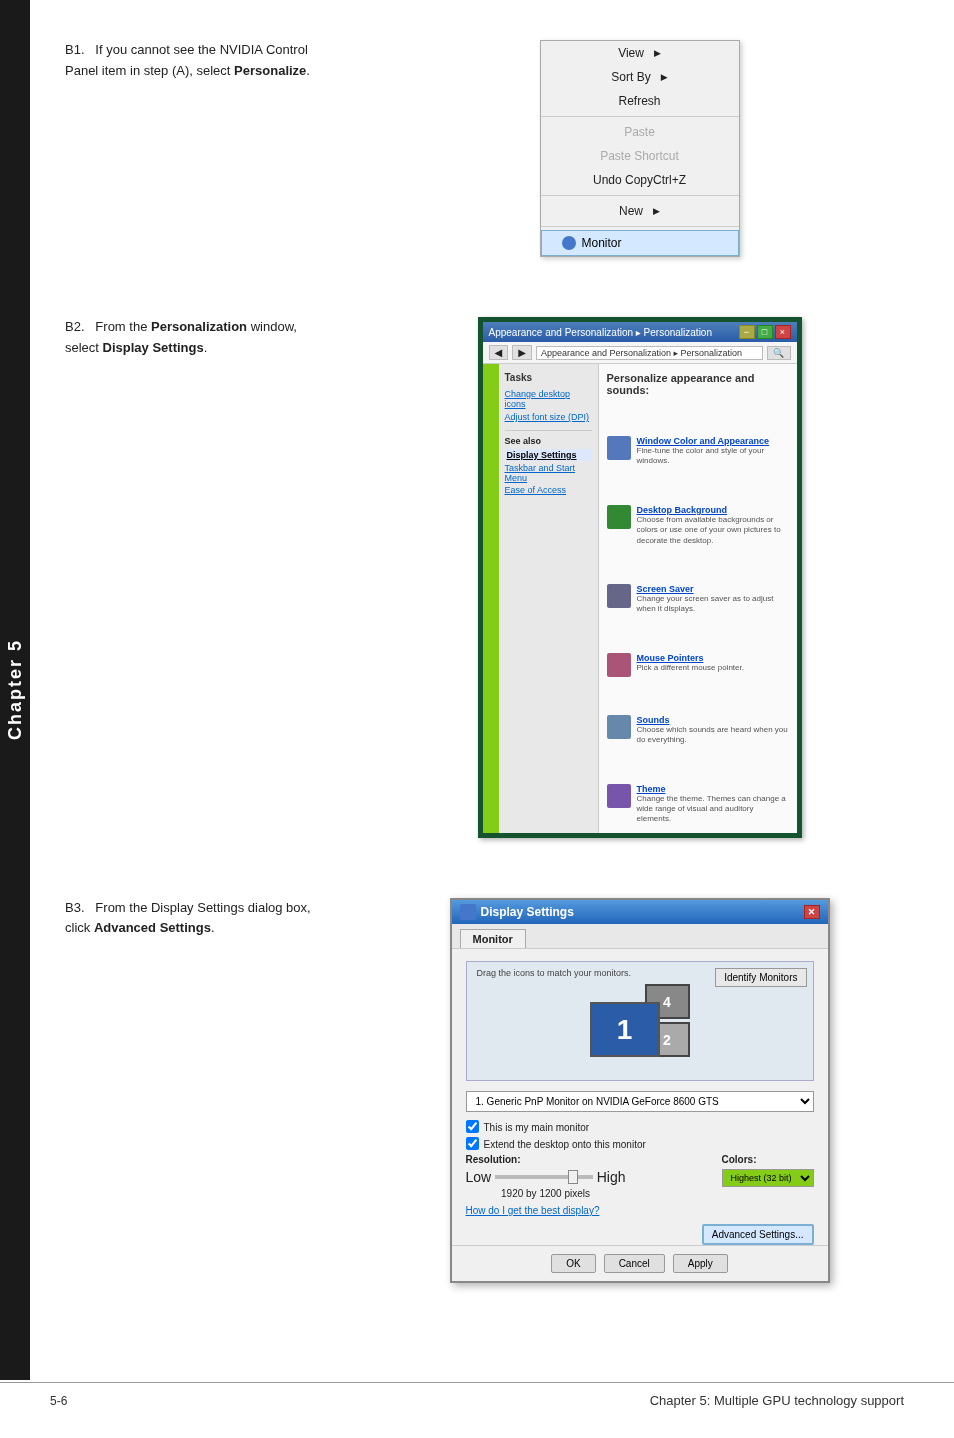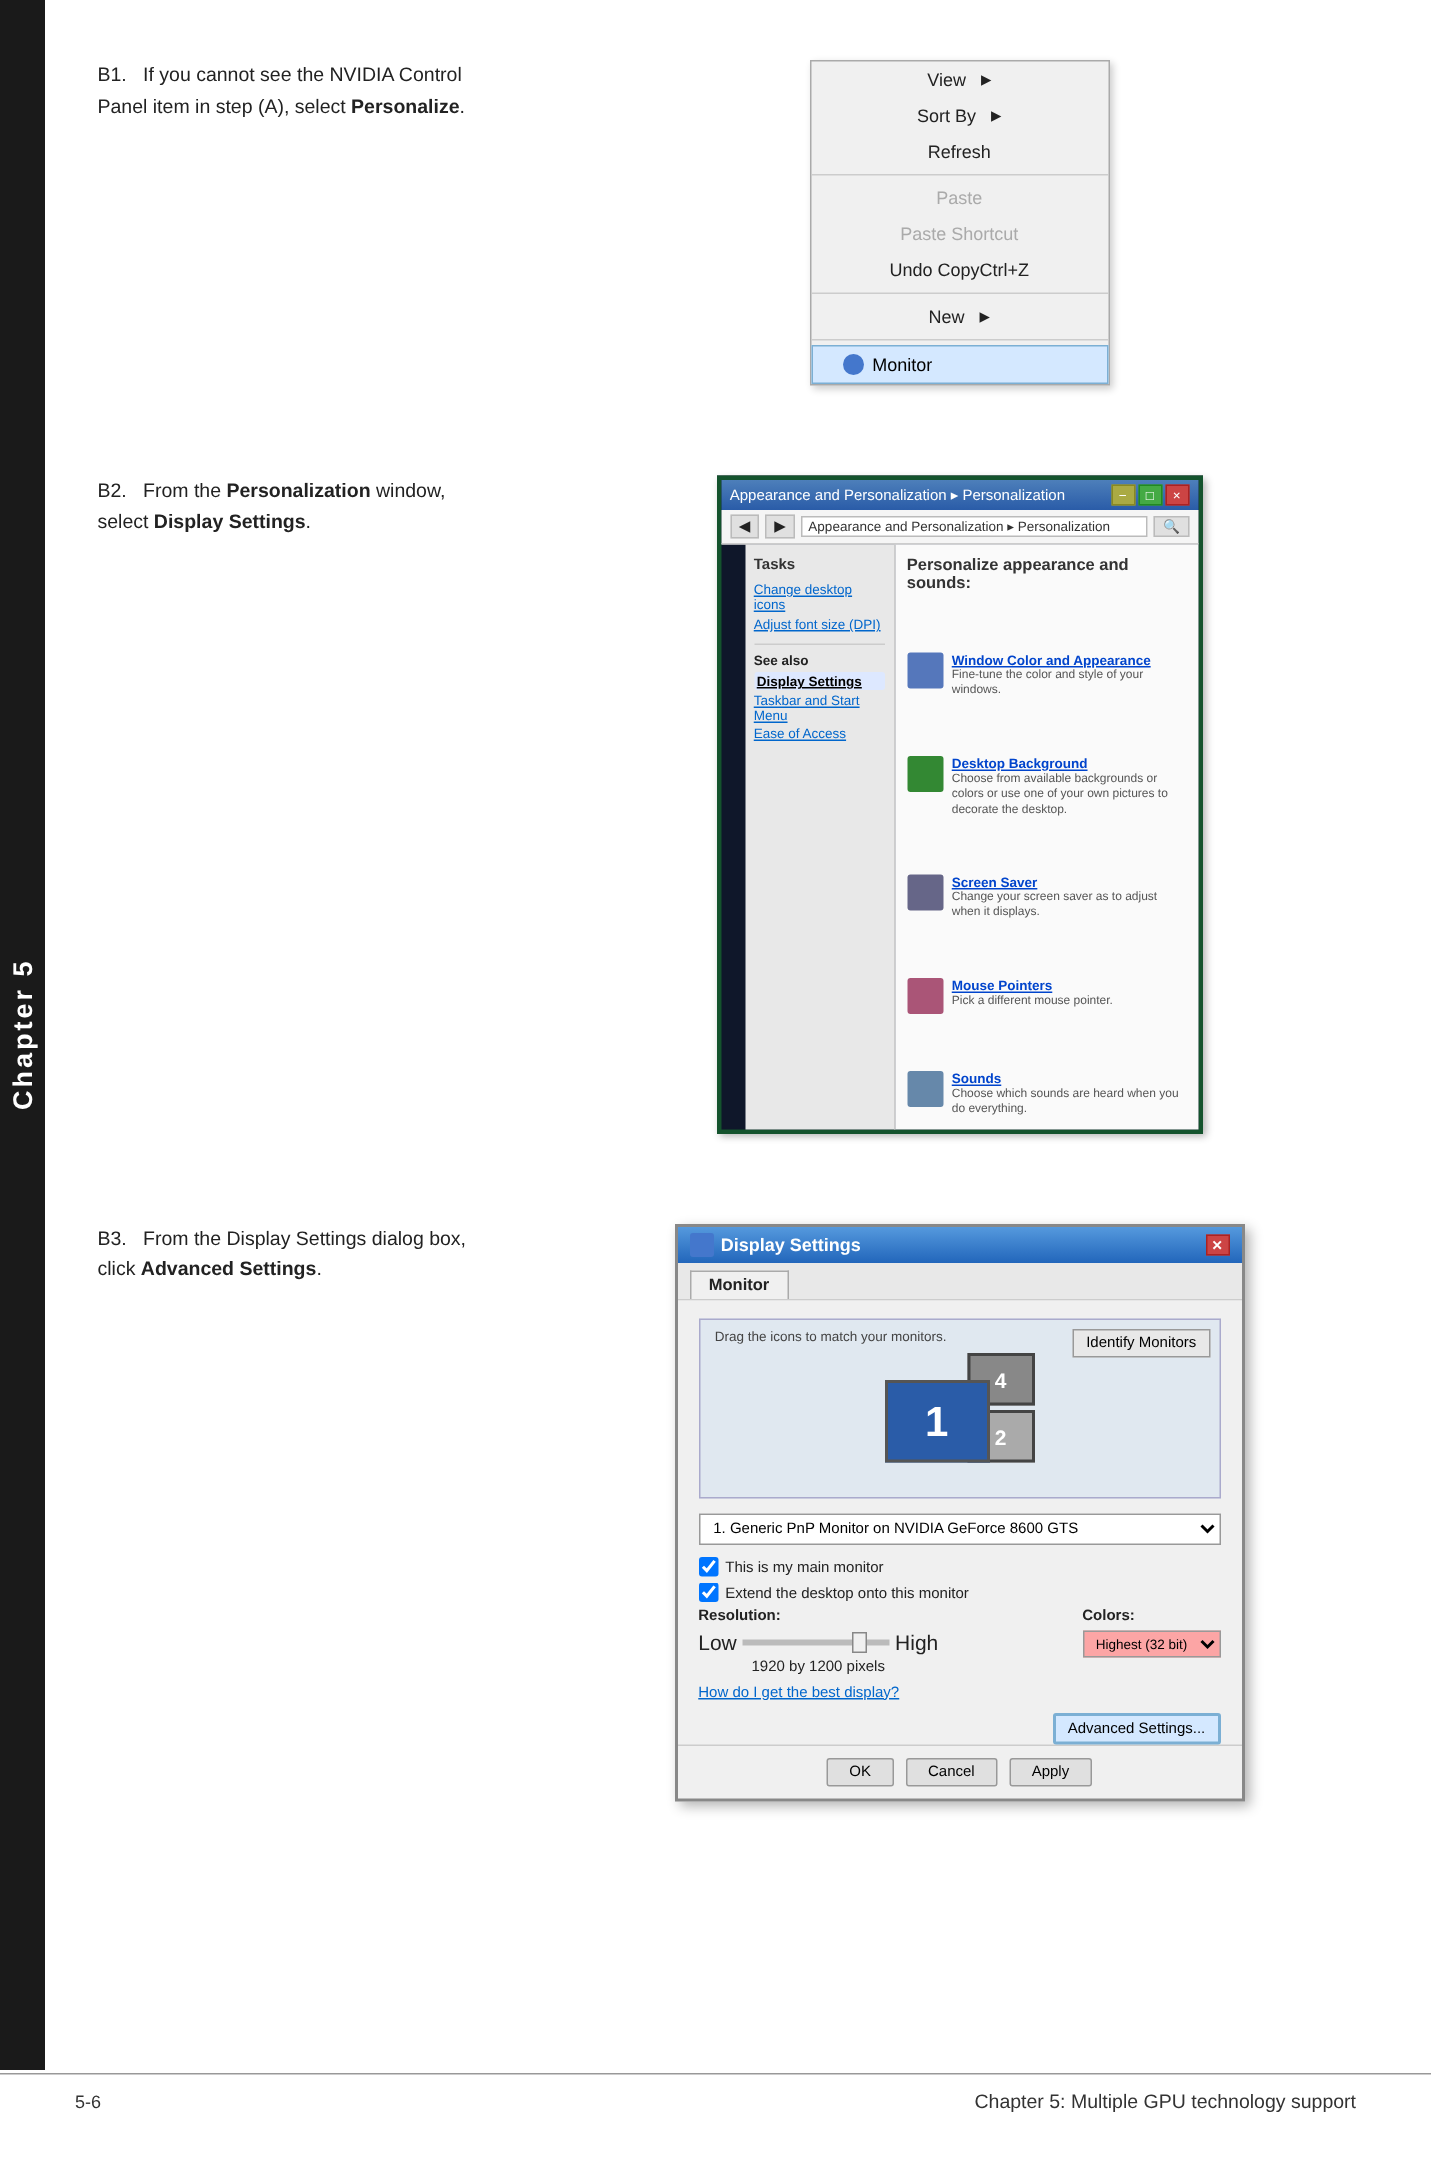--- a/index.html
+++ b/index.html
@@ -99,22 +99,22 @@
     }
 
     .context-menu-item.highlighted {
       background: #d4e8ff;
       border: 1px solid #7bafd4;
       color: #000;
     }
 
     
     .personalization-window {
-      border: 3px solid #14532d;
-      background: #0f172a;
+      border: 5px solid #14532d;
+      background: #84cc16;
       width: 324px;
       font-size: 10px;
       box-shadow: 2px 2px 5px rgba(0,0,0,0.3);
     }
 
     .win-titlebar {
       background: linear-gradient(to bottom, #4d7fba, #2a5ca8);
       color: white;
       padding: 3px 6px;
       display: flex;
@@ -479,21 +479,21 @@
       border: 1px solid #888;
     }
 
     .ds-resolution-value {
       font-size: 10px;
       text-align: center;
       margin-top: 3px;
     }
 
     .ds-colors-select {
-      background: #fca5a5;
+      background: #84cc16;
       border: 1px solid #999;
       padding: 2px 4px;
       font-size: 9px;
     }
 
     .ds-link {
       font-size: 10px;
       color: #0066cc;
       text-decoration: underline;
       cursor: pointer;
@@ -681,20 +681,27 @@
                   <div class="pers-item-desc">Pick a different mouse pointer.</div>
                 </div>
               </div>
               <div class="pers-item">
                 <div class="pers-item-icon" style="background:#6688aa;"></div>
                 <div class="pers-item-content">
                   <div class="pers-item-title">Sounds</div>
                   <div class="pers-item-desc">Choose which sounds are heard when you do everything.</div>
                 </div>
               </div>
+              <div class="pers-item">
+                <div class="pers-item-icon" style="background:#7755aa;"></div>
+                <div class="pers-item-content">
+                  <div class="pers-item-title">Theme</div>
+                  <div class="pers-item-desc">Change the theme. Themes can change a wide range of visual and auditory elements.</div>
+                </div>
+              </div>
             </div>
           </div>
         </div>
       </div>
     </div>
   </div>
 
   <div class="section" style="margin-top: 30px;">
     <div class="section-text">
       <p>

